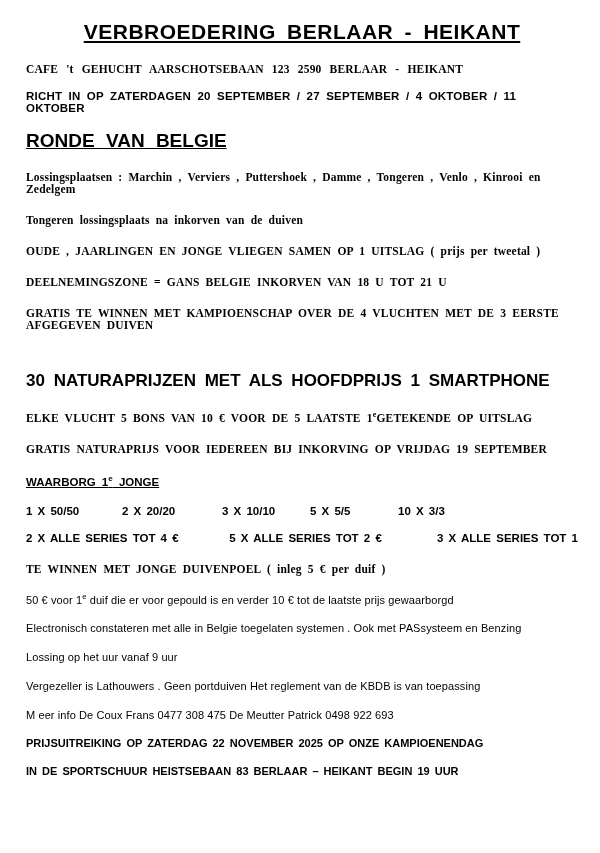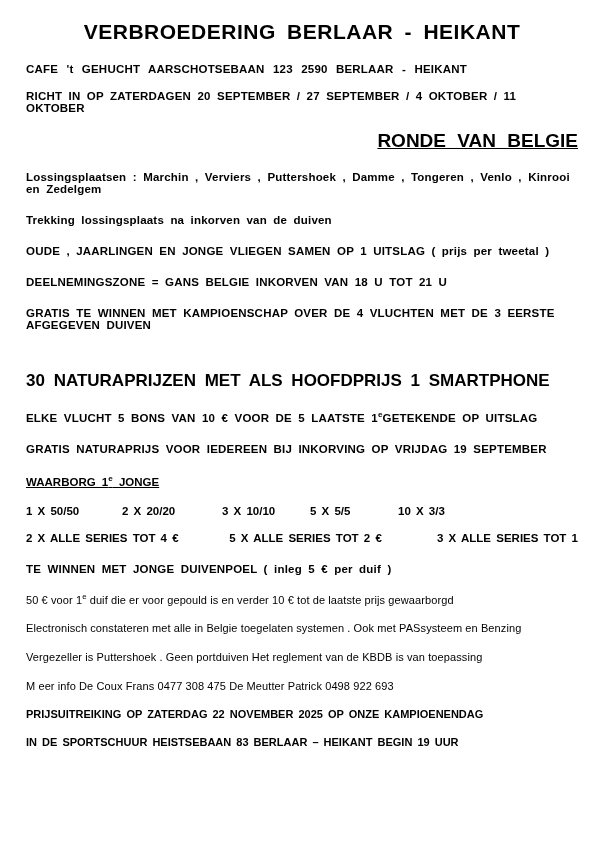--- a/index.html
+++ b/index.html
@@ -19,40 +19,41 @@
     width: 600px;
     height: 853px;
     padding: 14px 22px 6px 26px;
     position: relative;
   }
   .title {
     text-align: center;
     font-size: 21px;
     font-weight: bold;
     letter-spacing: 0.5px;
+    text-decoration: underline;
     margin: 6px 0 0 0;
     word-spacing: 5px;
   }
   .subtitle {
-    text-align: right;
+    text-align: left;
     font-size: 19px;
     font-weight: bold;
     text-decoration: underline;
     margin: 16px 0 0 0;
     word-spacing: 6px;
   }
   .line {
     font-size: 11.5px;
     font-weight: bold;
     margin: 0;
     letter-spacing: 0.2px;
     word-spacing: 2px;
   }
   .gap-1 { margin-top: 15px; }
-  .gap-2 { margin-top: 19px; }
+  .gap-2 { margin-top: 19px; font-family: Liberation Serif, serif; }
   .spaced { word-spacing: 5px; }
   .wide { word-spacing: 3px; }
   .naturaprijzen {
     font-size: 17px;
     font-weight: bold;
     margin-top: 40px;
     word-spacing: 4px;
   }
   .waarborg {
     font-size: 11.5px;
@@ -98,21 +99,21 @@
   <h1 class="title">VERBROEDERING  BERLAAR - HEIKANT</h1>
 
   <p class="line gap-2 spaced">CAFE   't GEHUCHT     AARSCHOTSEBAAN   123     2590 BERLAAR - HEIKANT</p>
 
   <p class="line gap-1 wide">RICHT IN OP ZATERDAGEN   20 SEPTEMBER / 27 SEPTEMBER /  4  OKTOBER  /  11 OKTOBER</p>
 
   <h2 class="subtitle">RONDE  VAN  BELGIE</h2>
 
   <p class="line gap-2 wide">Lossingsplaatsen :     Marchin , Verviers , Puttershoek , Damme , Tongeren , Venlo , Kinrooi en Zedelgem</p>
 
-  <p class="line gap-2 wide">Trekking lossingsplaats na inkorven van de duiven</p>
+  <p class="line gap-2 wide">Tongeren lossingsplaats na inkorven van de duiven</p>
 
   <p class="line gap-2 wide">OUDE , JAARLINGEN  EN  JONGE  VLIEGEN  SAMEN  OP  1  UITSLAG  ( prijs per tweetal )</p>
 
   <p class="line gap-2 wide">DEELNEMINGSZONE = GANS  BELGIE        INKORVEN  VAN  18 U  TOT  21 U</p>
 
   <p class="line gap-2 wide">GRATIS  TE  WINNEN MET KAMPIOENSCHAP OVER DE 4 VLUCHTEN MET DE 3 EERSTE AFGEGEVEN DUIVEN</p>
 
   <p class="naturaprijzen">30  NATURAPRIJZEN  MET  ALS  HOOFDPRIJS   1  SMARTPHONE</p>
 
   <p class="line gap-2 wide"><span>ELKE  VLUCHT  5  BONS  VAN  10 €  VOOR  DE  5  LAATSTE  1</span><sup>e</sup><span>GETEKENDE  OP  UITSLAG</span></p>
@@ -137,22 +138,23 @@
     <div class="nowrap">3 X ALLE SERIES TOT 1</div>
   </div>
 
 
   <p class="line gap-2 wide">TE  WINNEN  MET  JONGE  DUIVENPOEL  (  inleg 5 €  per duif  )</p>
 
   <p class="small"><span>50 € voor 1</span><sup>e</sup><span> duif die er voor gepould is en verder 10 € tot de laatste prijs gewaarborgd</span></p>
 
   <p class="small">Electronisch constateren met alle in Belgie toegelaten systemen . Ook met PASsysteem en Benzing</p>
 
+  <p class="small">Lossing op het uur vanaf 9 uur</p>
 
-  <p class="small">Vergezeller is Puttershoek .   Geen portduiven    Het reglement van de KBDB is van toepassing</p>
+  <p class="small">Vergezeller is Lathouwers .   Geen portduiven    Het reglement van de KBDB is van toepassing</p>
 
   <p class="small">M eer info   De Coux Frans   0477 308 475     De  Meutter  Patrick   0498 922 693</p>
 
   <p class="smallish">PRIJSUITREIKING OP ZATERDAG  22  NOVEMBER  2025  OP  ONZE  KAMPIOENENDAG</p>
 
   <p class="smallish">IN  DE  SPORTSCHUUR   HEISTSEBAAN  83   BERLAAR – HEIKANT     BEGIN  19  UUR</p>
 
 </div>
 
 </body></html>

